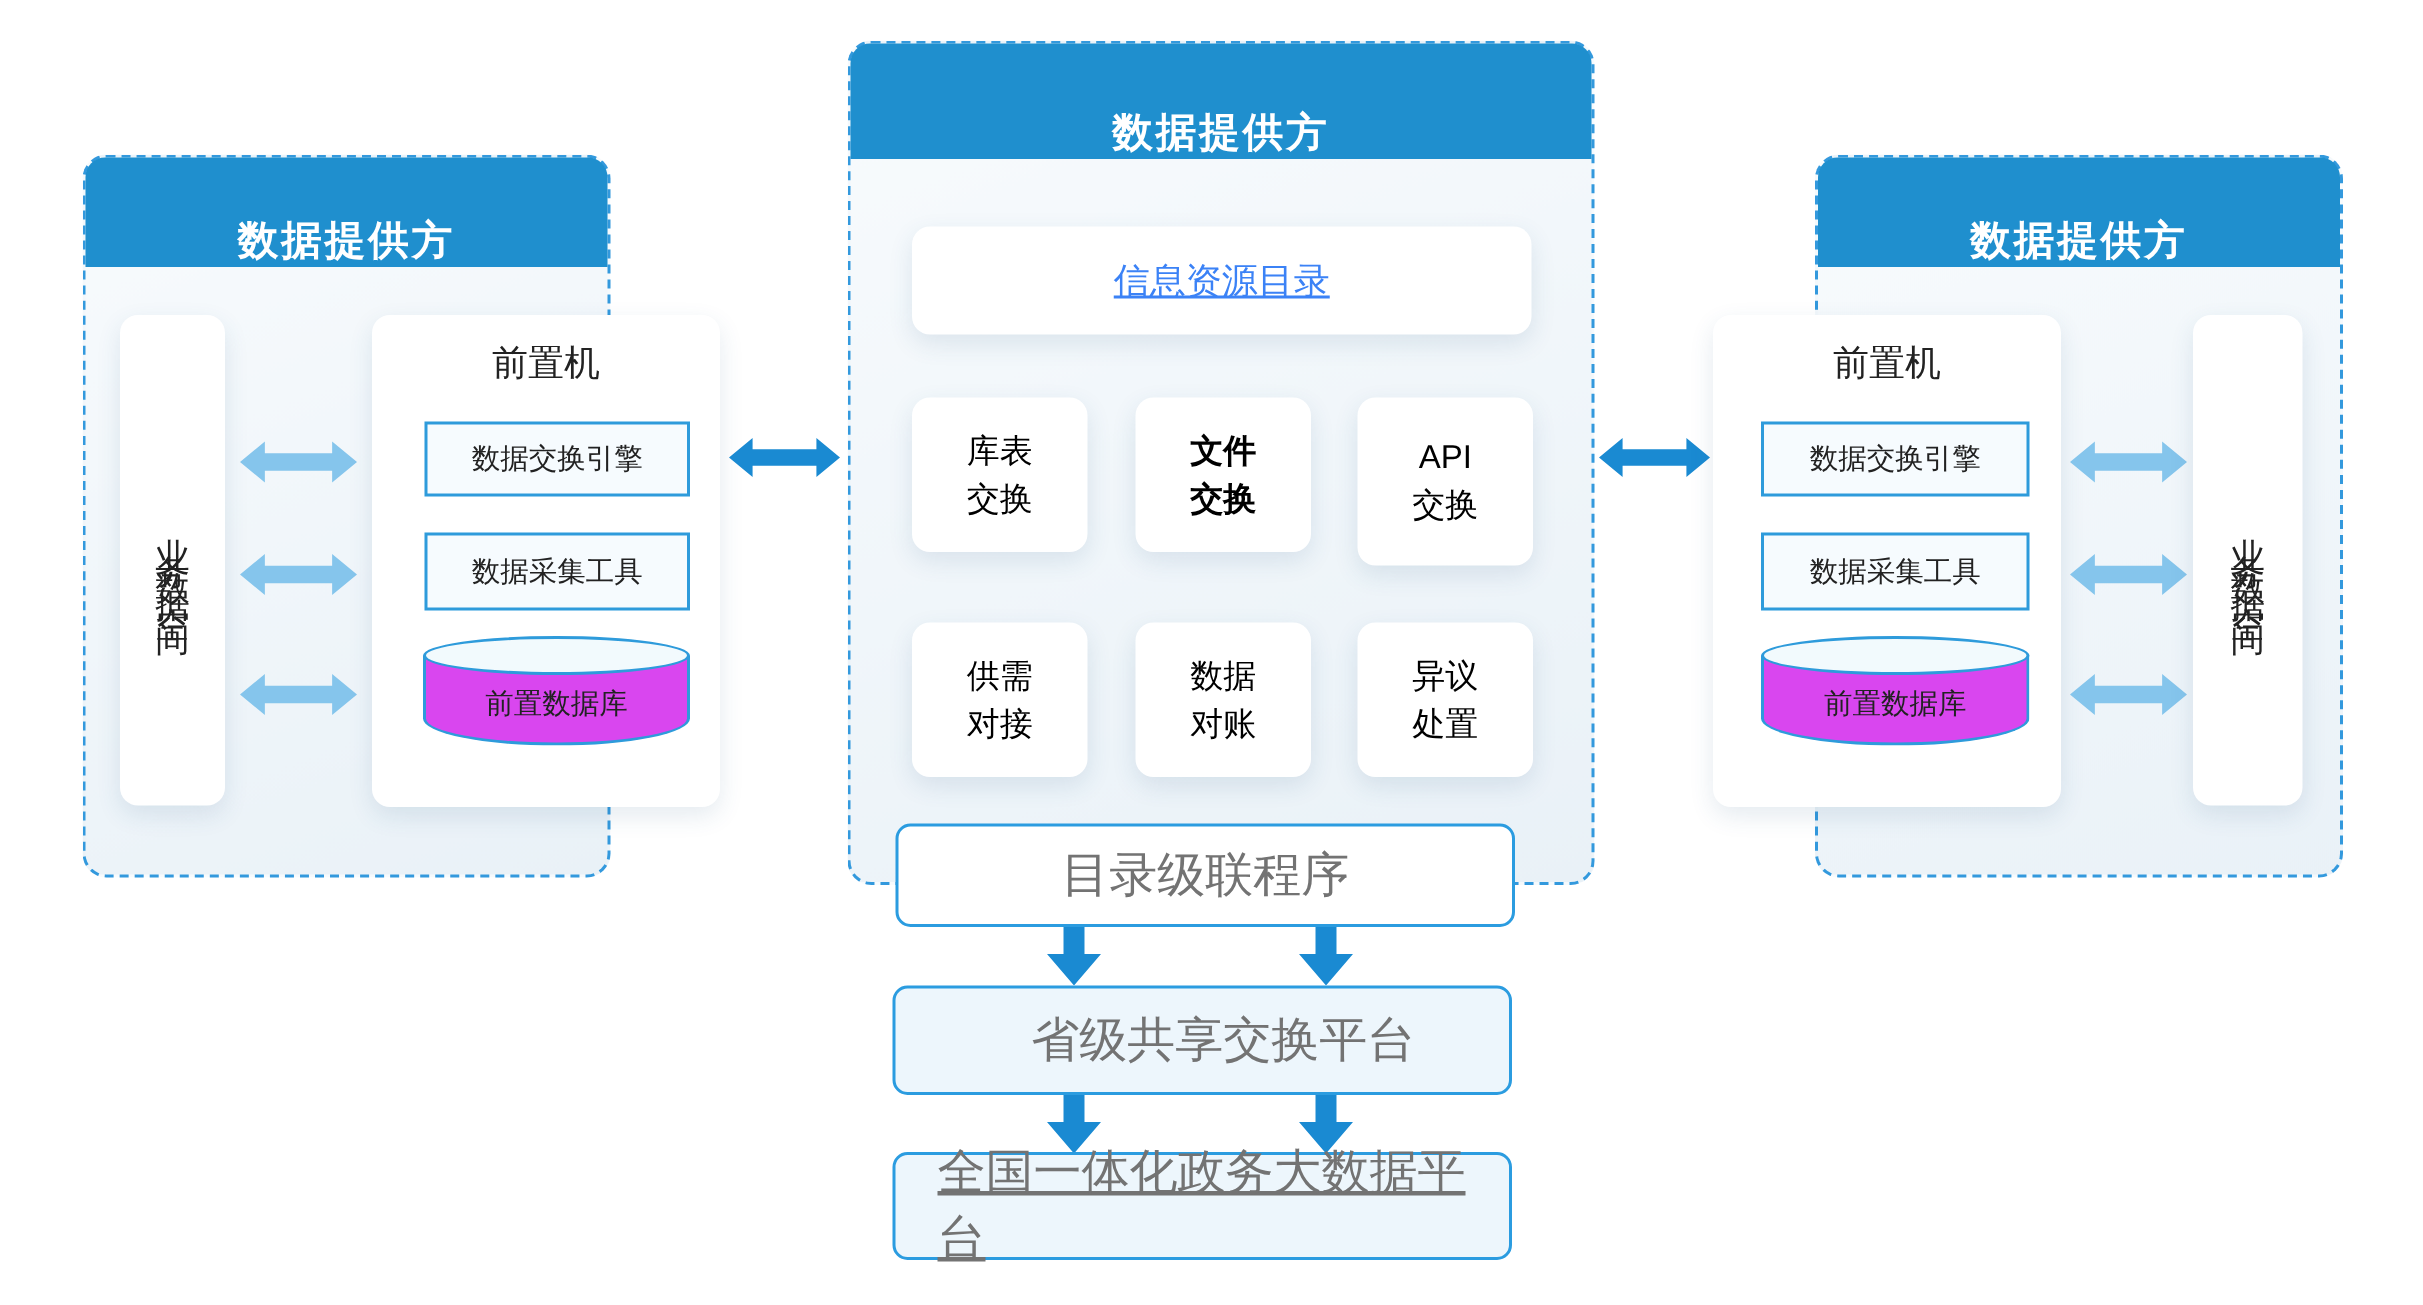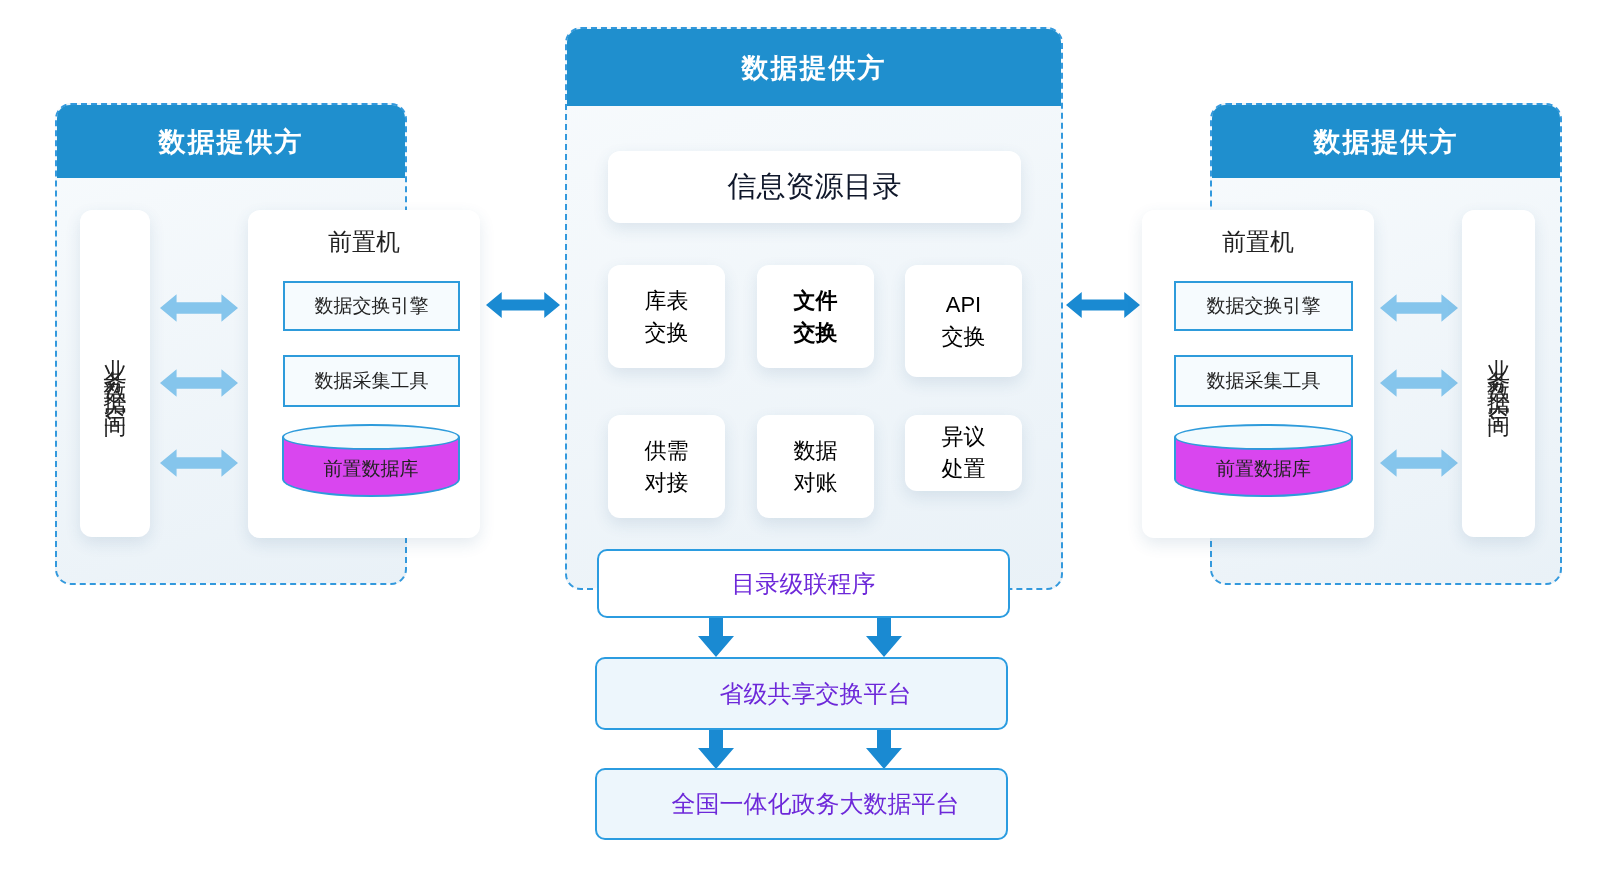--- a/index.html
+++ b/index.html
@@ -2,21 +2,21 @@
 <html><head>
 <meta charset="utf-8">
 <style>
   html,body{margin:0;padding:0;background:#ffffff;font-family:"Liberation Sans","DejaVu Sans",sans-serif;}
   .stage{position:relative;width:1615px;height:870px;background:#ffffff;overflow:hidden;}
 
   
   .panel{position:absolute;box-sizing:border-box;border:2px dashed #3399dd;border-radius:16px;
          background:linear-gradient(160deg,#f8fbfd 0%,#e9f1f7 100%);}
   .panel-header{position:absolute;top:0;left:0;right:0;height:73px;background:#1f8fce;
-                border-radius:13px 13px 0 0;display:flex;align-items:center;justify-content:center;}
+                border-radius:13px 13px 0 0;display:flex;align-items:flex-end;justify-content:center;}
   .panel-header.tall{height:77px;}
   .panel-title{color:#ffffff;font-size:27px;font-weight:bold;letter-spacing:2px;}
 
   
   .card{position:absolute;background:#ffffff;border-radius:12px;
         box-shadow:0 6px 16px rgba(40,90,130,.12);}
 
   
   .vtext{display:flex;align-items:center;justify-content:center;}
   .vtext span{writing-mode:vertical-lr;text-orientation:upright;font-size:23px;color:#222;
@@ -29,27 +29,27 @@
              display:flex;align-items:center;justify-content:center;font-size:19px;color:#222;}
 
   
   .cylinder{position:absolute;box-sizing:border-box;background:#d946ef;border:2px solid #2e9bdb;border-top:none;
             border-radius:0 0 50% 50% / 0 0 18px 18px;display:flex;align-items:center;justify-content:center;}
   .cylinder::before{content:"";position:absolute;top:-13px;left:-2px;right:-2px;height:26px;
             box-sizing:border-box;background:#f2fafd;border:2px solid #2e9bdb;border-radius:50%;}
   .cylinder .cyl-label{position:relative;z-index:1;font-size:19px;color:#222;margin-top:6px;}
 
   
-  .catalog{display:flex;align-items:center;justify-content:center;font-size:29px;color:#0f172a;}
+  .catalog{display:flex;align-items:center;justify-content:center;font-size:24px;color:#3b82f6;text-decoration:underline;}
   .module{display:flex;align-items:center;justify-content:center;text-align:center;
           font-size:22px;color:#000000;white-space:pre-line;line-height:1.45;}
 
   
   .outline-box{position:absolute;box-sizing:border-box;border:2px solid #2b9ce0;border-radius:10px;
-               display:flex;align-items:center;justify-content:center;font-size:24px;color:#6d28d9;}
+               display:flex;align-items:center;justify-content:center;font-size:32px;color:#737373;}
   .outline-box.white{background:#ffffff;}
   .outline-box.tint{background:#edf6fc;padding-left:28px;}
 
   
   .arrow{position:absolute;line-height:0;}
   .arrow svg{display:block;}
 </style>
 </head>
 <body>
 
@@ -106,21 +106,21 @@
     <div class="card module" style="left:41px;top:236px;width:117px;height:103px;">库表
 交换</div>
     <div class="card module" style="left:190px;top:236px;width:117px;height:103px;font-weight:bold;">文件
 交换</div>
     <div class="card module" style="left:338px;top:236px;width:117px;height:112px;">API
 交换</div>
     <div class="card module" style="left:41px;top:386px;width:117px;height:103px;">供需
 对接</div>
     <div class="card module" style="left:190px;top:386px;width:117px;height:103px;">数据
 对账</div>
-    <div class="card module" style="left:338px;top:386px;width:117px;height:76px;">异议
+    <div class="card module" style="left:338px;top:386px;width:117px;height:103px;">异议
 处置</div>
 
     <div class="outline-box white" style="left:30px;top:520px;width:413px;height:69px;">目录级联程序</div>
   </section>
 
   <div class="arrow" style="left:1066px;top:287px;">
     <svg width="74" height="36" viewBox="0 0 80 34">
         <path d="M0 17 L17 3 V11 H63 V3 L80 17 L63 31 V23 H17 V31 Z" fill="#1a8ad2"></path>
       </svg>
   </div>
@@ -177,15 +177,15 @@
     <svg width="36" height="39" viewBox="0 0 36 39">
         <path d="M11 0 H25 V18 H36 L18 39 L0 18 H11 Z" fill="#1a8ad2"></path>
       </svg>
   </div>
   <div class="arrow" style="left:866px;top:730px;">
     <svg width="36" height="39" viewBox="0 0 36 39">
         <path d="M11 0 H25 V18 H36 L18 39 L0 18 H11 Z" fill="#1a8ad2"></path>
       </svg>
   </div>
 
-  <div class="outline-box tint" style="left:595px;top:768px;width:413px;height:72px;">全国一体化政务大数据平台</div>
+  <div class="outline-box tint" style="left:595px;top:768px;width:413px;height:72px;text-decoration:underline;">全国一体化政务大数据平台</div>
 
 </div>
 
 </body></html>

